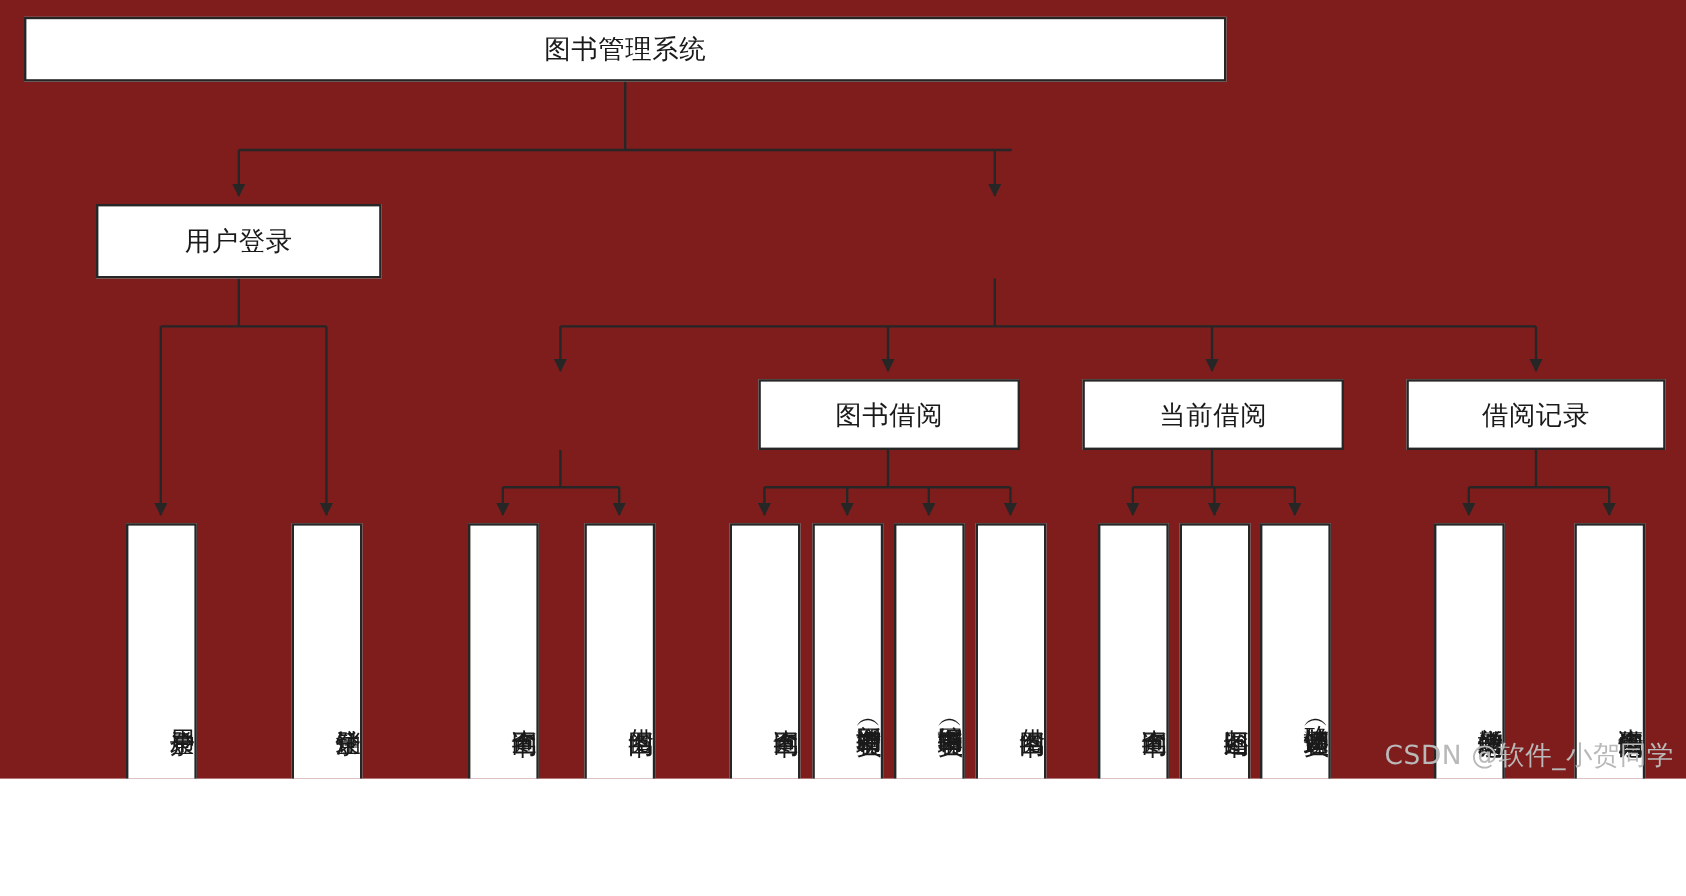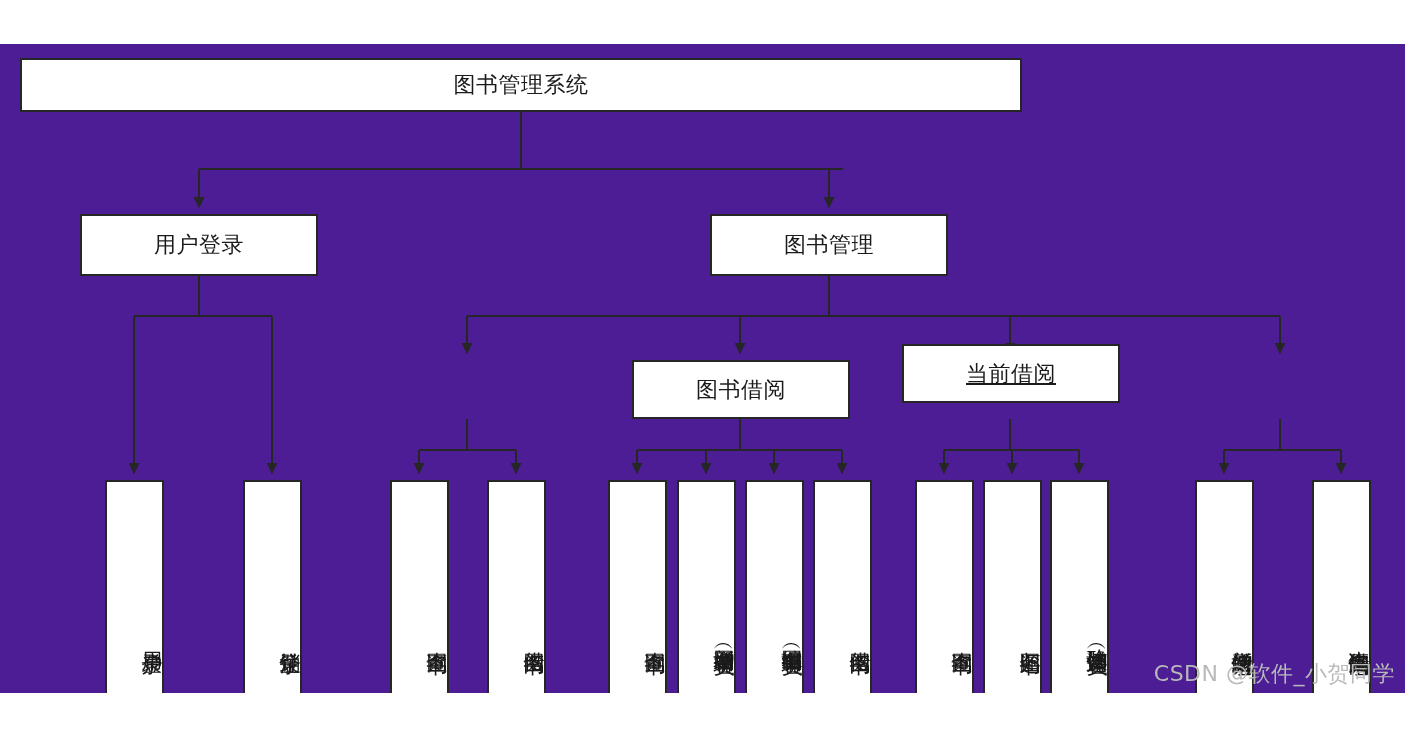--- a/index.html
+++ b/index.html
@@ -7,23 +7,22 @@
     padding: 0;
     background: #ffffff;
   }
   body {
     font-family: "DejaVu Sans", "Liberation Sans", sans-serif;
   }
   #canvas {
     position: relative;
     width: 1405px;
     height: 649px;
-    background: #4c1d95;
+    background: #7f1d1d;
     overflow: hidden;
-    margin-top: 44px;
   }
   .node {
     position: absolute;
     box-sizing: border-box;
     border: 2px solid #262626;
     background: #ffffff;
     display: flex;
     align-items: center;
     justify-content: center;
     color: #1a1a1a;
@@ -119,29 +118,29 @@
     </g>
   </svg>
 
   <div class="node horiz" id="node-root" style="left: 20px; top: 14px; width: 1002px; height: 54px;">
     <span>图书管理系统</span>
   </div>
 
   <div class="node horiz" id="node-l1-0" style="left: 80px; top: 170px; width: 238px; height: 62px;">
     <span>用户登录</span>
   </div>
-  <div class="node horiz" id="node-l1-1" style="left: 710px; top: 170px; width: 238px; height: 62px;">
-    <span>图书管理</span>
-  </div>
 
   <div class="node horiz" id="node-l2-1" style="left: 632px; top: 316px; width: 218px; height: 59px;">
     <span>图书借阅</span>
   </div>
-  <div class="node horiz" id="node-l2-2" style="left: 902px; top: 300px; width: 218px; height: 59px; text-decoration: underline;">
+  <div class="node horiz" id="node-l2-2" style="left: 902px; top: 316px; width: 218px; height: 59px;">
     <span>当前借阅</span>
+  </div>
+  <div class="node horiz" id="node-l2-3" style="left: 1172px; top: 316px; width: 216px; height: 59px;">
+    <span>借阅记录</span>
   </div>
 
   <div class="node vert" id="node-leaf-0" style="left: 105px; top: 436px; width: 59px; height: 299px;">
     <span>用户登录</span>
   </div>
   <div class="node vert" id="node-leaf-1" style="left: 243px; top: 436px; width: 59px; height: 299px;">
     <span>注销登录</span>
   </div>
   <div class="node vert" id="node-leaf-2" style="left: 390px; top: 436px; width: 59px; height: 299px;">
     <span>查询图书</span>

